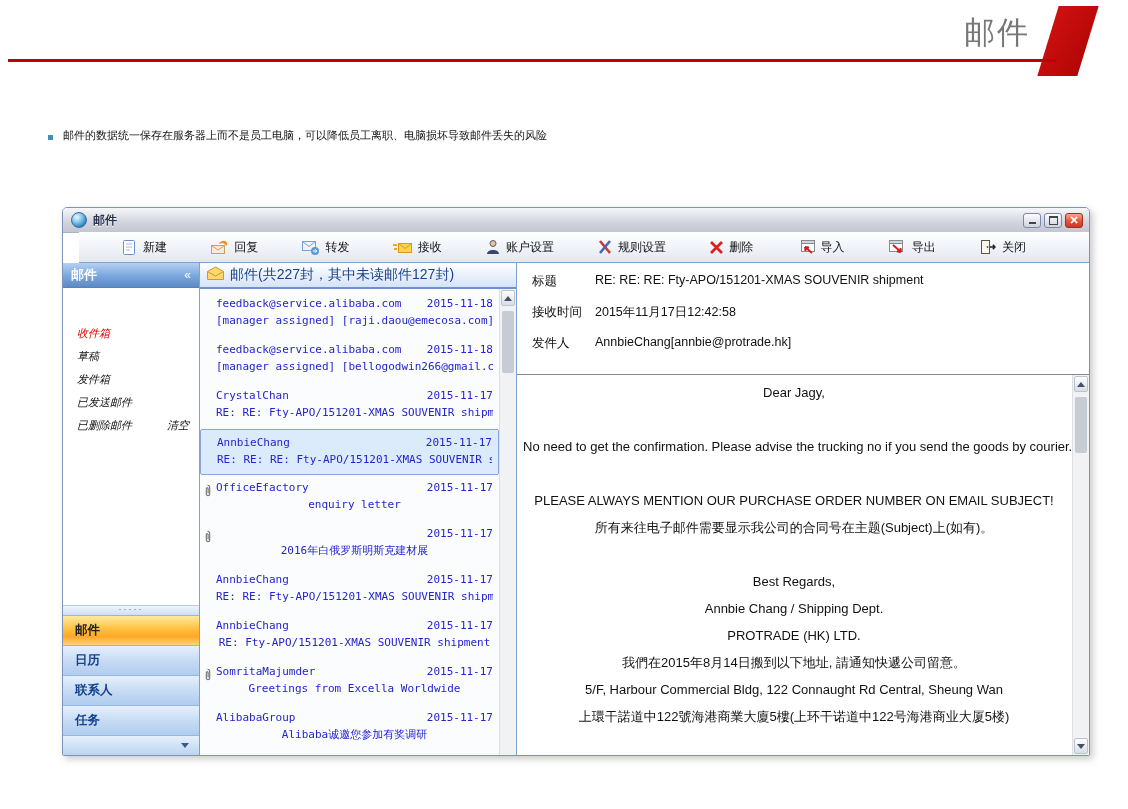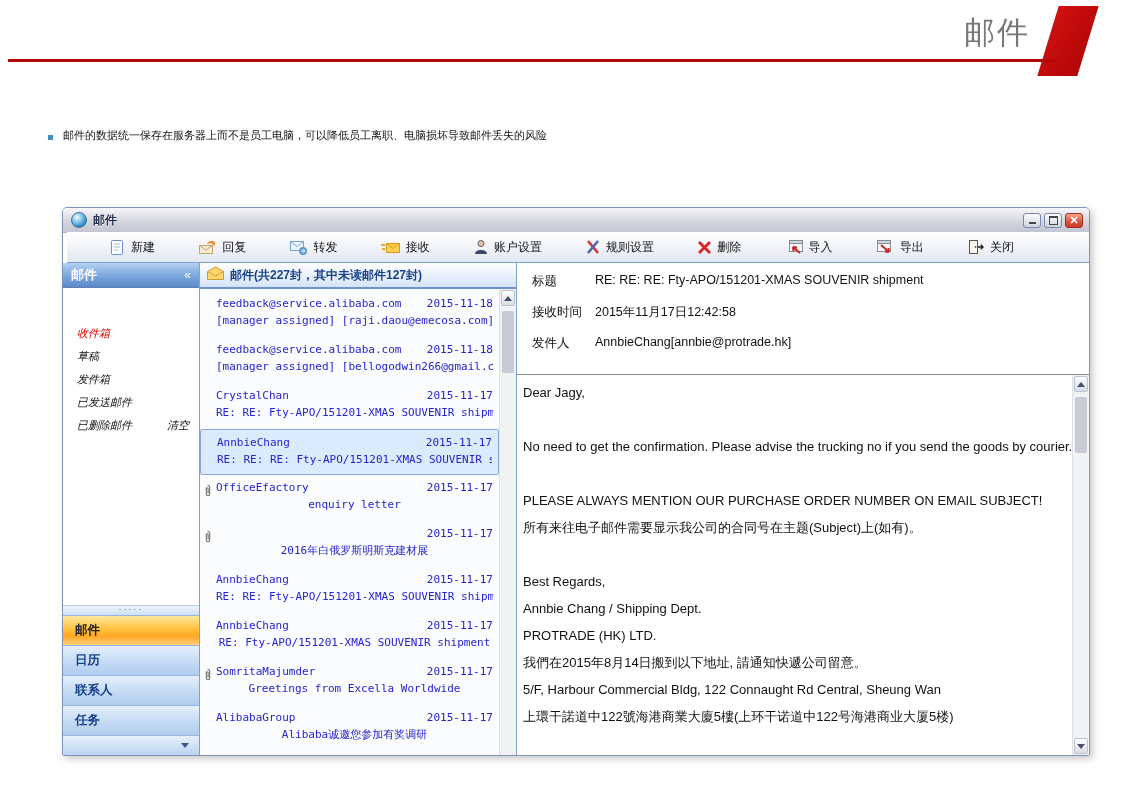--- a/index.html
+++ b/index.html
@@ -31,21 +31,21 @@
   .win-controls{margin-left:auto;display:flex;gap:3px;}
   .wc-btn{width:18px;height:15px;border:1px solid #7b87a8;border-radius:3px;
        background:linear-gradient(#fdfdfe,#cfd3de);display:flex;align-items:center;
        justify-content:center;font-size:10px;color:#333;box-sizing:border-box;}
   .wc-min-glyph{width:7px;height:2px;background:#444;margin-top:6px;}
   .wc-max-glyph{width:7px;height:6px;border:1px solid #444;border-top:2px solid #444;}
   .wc-close{background:linear-gradient(#f8a58e,#dd5038 60%,#c83c26);border-color:#9c3020;
        color:#fff;font-weight:bold;font-size:11px;}
 
   
-  .toolbar{position:absolute;left:4px;top:24px;right:0;height:31px;
+  .toolbar{position:absolute;left:16px;top:24px;right:0;height:31px;
        background:linear-gradient(#ffffff,#eef1f7 60%,#e2e7f1);
        border-bottom:1px solid #7da2ce;box-sizing:border-box;}
   .toolbar-inner{display:flex;justify-content:space-between;width:912px;
        margin-left:38px;height:100%;align-items:center;}
   .tb-btn{display:flex;align-items:center;gap:5px;cursor:default;padding:2px 3px;}
   .tb-ic{display:flex;align-items:center;}
   .tb-label{font-size:12px;color:#111;white-space:nowrap;}
 
   
   .main{position:absolute;left:0;top:55px;right:0;bottom:0;display:flex;}
@@ -73,21 +73,21 @@
        background:linear-gradient(#e6f0fc,#bcd4f0);}
   .tri-down{width:0;height:0;border-left:4px solid transparent;border-right:4px solid transparent;
        border-top:5px solid #3c5a88;}
 
   
   .list-panel{width:317px;border-right:1px solid #7da2ce;box-sizing:border-box;
        display:flex;flex-direction:column;background:#fbfcfe;}
   .list-header{height:26px;background:linear-gradient(#ffffff,#d5e3f8);
        border-bottom:2px solid #6f93c8;display:flex;align-items:center;padding:0 6px;
        box-sizing:border-box;}
-  .list-header-text{font-size:12px;font-weight:bold;color:#16418c;margin-left:5px;white-space:nowrap;}
+  .list-header-text{font-size:14px;font-weight:normal;color:#16418c;margin-left:5px;white-space:nowrap;}
   .list-body{position:relative;flex:1;overflow:hidden;}
   .mail-items{position:absolute;left:0;top:2px;right:17px;text-align:center;}
   .mail-item{position:relative;height:46px;padding:5px 6px 0 16px;box-sizing:border-box;
        font-family:"DejaVu Sans Mono",monospace;color:#2323cf;font-size:11px;}
   .mail-item.selected{background:#dcebfc;border:1px solid #86a7d8;border-radius:2px;}
   .mi-row1{display:flex;justify-content:space-between;line-height:15px;}
   .mi-subject{line-height:15px;margin-top:2px;white-space:nowrap;overflow:hidden;}
   .clip{position:absolute;left:3px;top:9px;}
 
   
@@ -103,21 +103,21 @@
        border-top:5px solid #44506a;}
   .sb-thumb{position:absolute;left:2px;right:2px;background:#c7cbd4;border-radius:2px;}
 
   
   .reading-pane{flex:1;display:flex;flex-direction:column;background:#fff;min-width:0;}
   .reading-fields{height:112px;border-bottom:1px solid #8a8a8a;box-sizing:border-box;
        padding:10px 0 0 15px;overflow:hidden;}
   .field-row{height:31px;display:flex;font-size:12.5px;color:#111;}
   .f-label{width:63px;flex:none;}
   .f-value{white-space:nowrap;}
-  .reading-body{position:relative;flex:1;overflow:hidden;}
+  .reading-body{position:relative;flex:1;overflow:hidden;text-align:center;}
   .body-text{position:absolute;left:6px;top:4px;right:24px;}
   .body-text p{margin:0;line-height:27px;font-size:13px;color:#111;white-space:nowrap;}
 </style>
 </head>
 <body>
 
 <div class="slide-title">邮件</div>
 <div class="red-shape"></div>
 <div class="red-line"></div>
 <div class="bullet-row">

